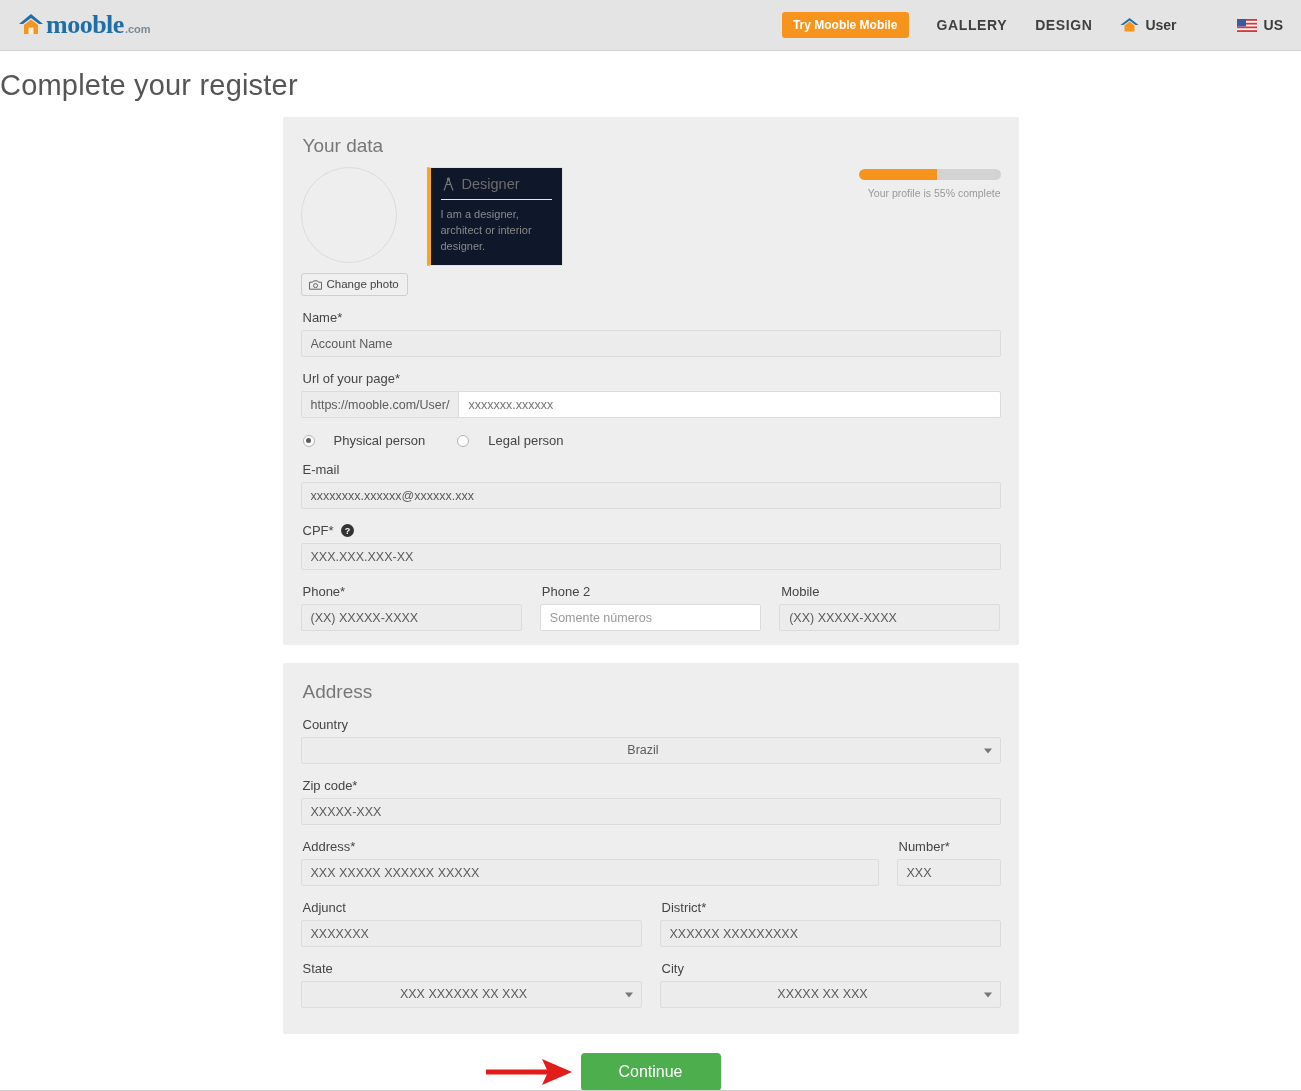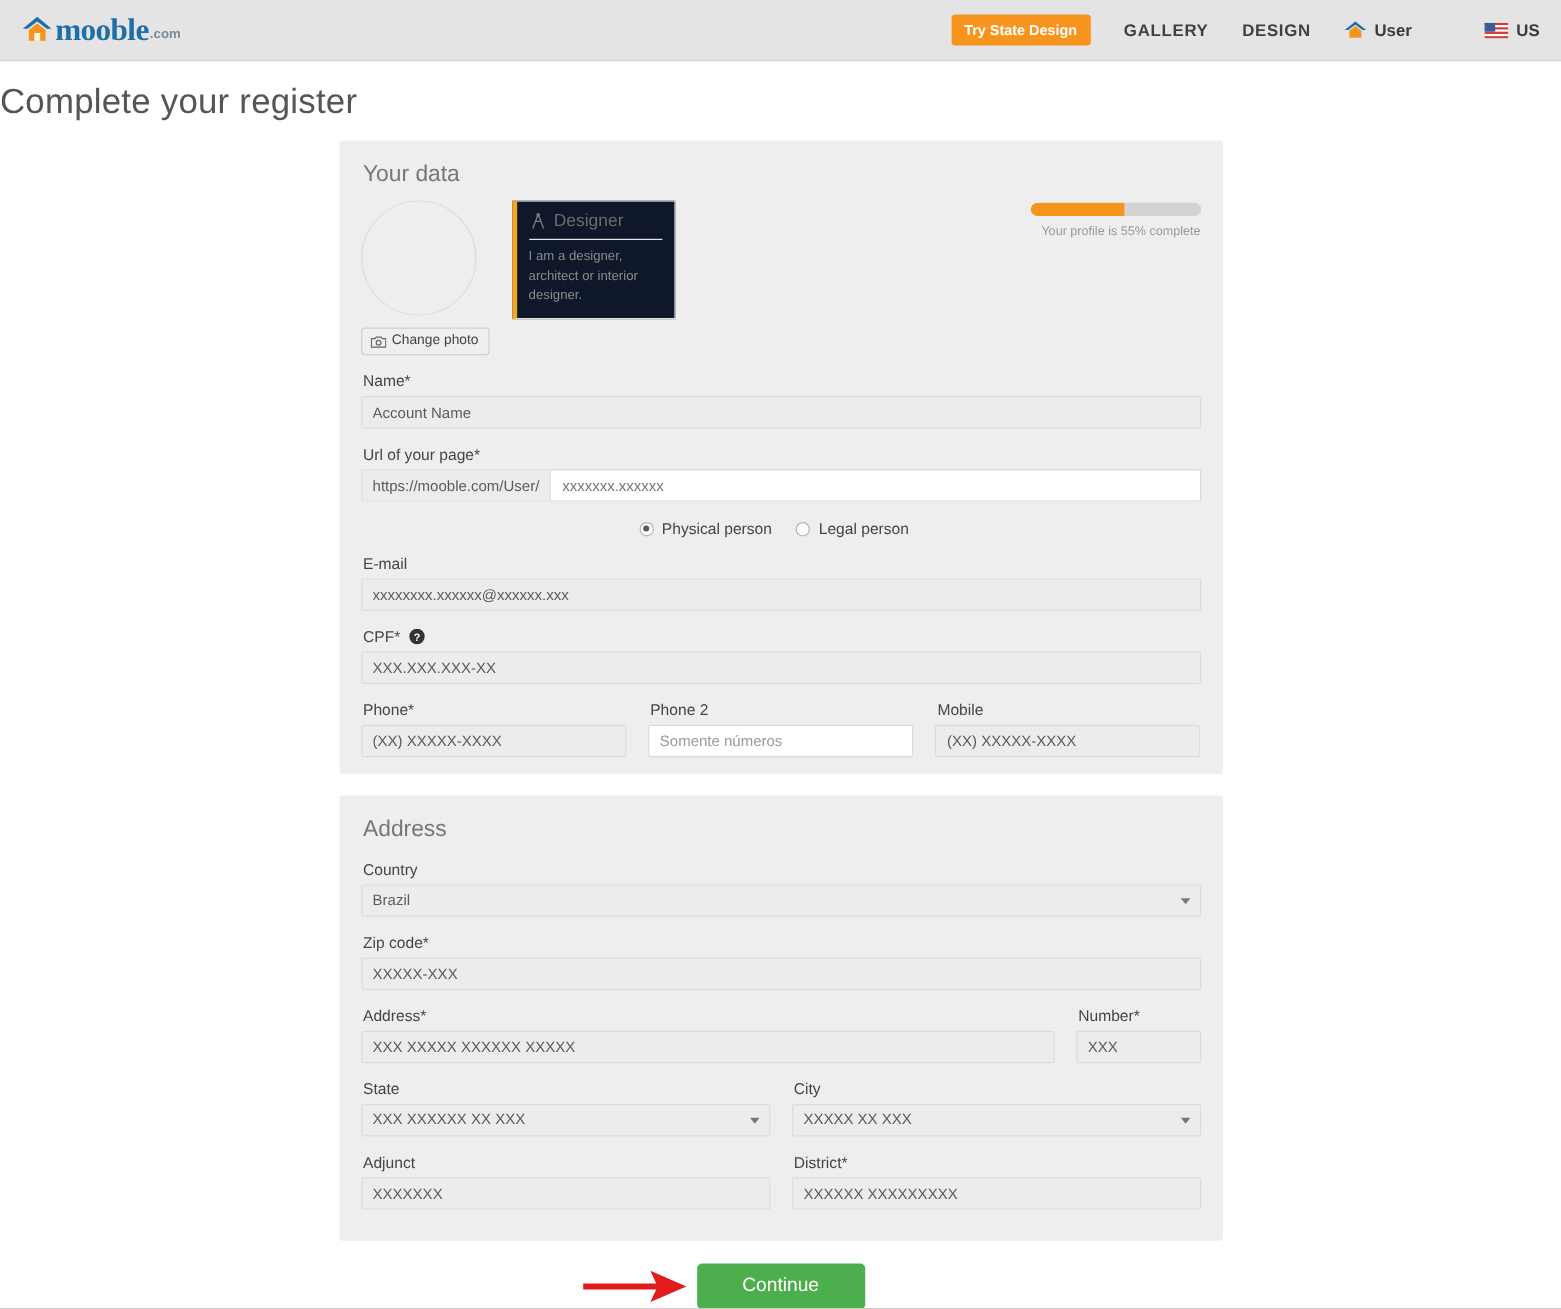--- a/index.html
+++ b/index.html
@@ -271,22 +271,21 @@
     padding: 0 9px;
     font-family: "Liberation Sans", sans-serif;
     outline: none;
   }
 
   .radio-row {
     display: flex;
     align-items: center;
     margin-top: 15px;
     margin-left: 2px;
-    gap: 7px;
-    justify-content: center;
+    gap: 19px;
   }
   .radio {
     width: 12px; height: 12px;
     border-radius: 50%;
     border: 1px solid #b5b5b5;
     background: #fdfdfd;
     box-sizing: border-box;
     display: inline-block;
     position: relative;
     cursor: pointer;
@@ -305,21 +304,21 @@
     margin-right: 13px;
     cursor: pointer;
   }
 
   .row { display: flex; gap: 18px; margin-top: 14px; }
   .col { flex: 1; }
   .col.narrow { flex: 0 0 104px; }
   .col .flabel { margin-top: 0; }
 
   
-  .sel-wrap { position: relative; }
+  .sel-wrap { position: relative; text-align: center; }
   .sel {
     width: 100%;
     box-sizing: border-box;
     height: 27px;
     background: #ececec;
     border: 1px solid #dcdcdc;
     border-radius: 2px;
     font-size: 12.5px;
     color: #5b5b5b;
     padding: 0 24px 0 9px;
@@ -373,21 +372,21 @@
     <svg class="logo-icon" viewBox="0 0 26 24">
       <polygon points="13,1 25,11 21,11 13,5 5,11 1,11" fill="#1e6fa8"></polygon>
       <polygon points="13,6.5 20,12 20,21 6,21 6,12" fill="#f7941e"></polygon>
       <rect x="10.5" y="14.5" width="5" height="6.5" fill="#ffffff" opacity="0.85"></rect>
     </svg>
     <span class="logo-text">mooble</span>
     <span class="logo-dotcom">.com</span>
   </div>
 
   <div class="header-right">
-    <button class="try-btn">Try State Design</button>
+    <button class="try-btn">Try Mooble Mobile</button>
     <a class="nav-link">GALLERY</a>
     <a class="nav-link">DESIGN</a>
     <div class="nav-user">
       <svg class="house" viewBox="0 0 19 16">
         <polygon points="9.5,1 18.5,8 15.5,8 9.5,3.6 3.5,8 0.5,8" fill="#1e6fa8"></polygon>
         <polygon points="9.5,4.6 14.5,8.6 14.5,14.5 4.5,14.5 4.5,8.6" fill="#f7941e"></polygon>
       </svg>
       <span class="nav-user-label">User</span>
     </div>
     <div class="nav-locale">
@@ -515,43 +514,43 @@
       <input class="inp" type="text" value="XXX XXXXX XXXXXX XXXXX" style="">
     </div>
     <div class="col narrow">
       <label class="flabel">Number*</label>
       <input class="inp" type="text" value="XXX" style="">
     </div>
   </div>
 
   <div class="row">
     <div class="col">
+      <label class="flabel">Adjunct</label>
+      <input class="inp" type="text" value="XXXXXXX" style="">
+    </div>
+    <div class="col">
+      <label class="flabel">District*</label>
+      <input class="inp" type="text" value="XXXXXX XXXXXXXXX" style="">
+    </div>
+  </div>
+
+  <div class="row">
+    <div class="col">
       <label class="flabel">State</label>
       <div class="sel-wrap">
         <div class="sel">XXX XXXXXX XX XXX</div>
         <span class="caret"></span>
       </div>
     </div>
     <div class="col">
       <label class="flabel">City</label>
       <div class="sel-wrap">
         <div class="sel">XXXXX XX XXX</div>
         <span class="caret"></span>
       </div>
-    </div>
-  </div>
-
-  <div class="row">
-    <div class="col">
-      <label class="flabel">Adjunct</label>
-      <input class="inp" type="text" value="XXXXXXX" style="">
-    </div>
-    <div class="col">
-      <label class="flabel">District*</label>
-      <input class="inp" type="text" value="XXXXXX XXXXXXXXX" style="">
     </div>
   </div>
 </div>
 
 <div class="continue-row">
   <svg class="arrow-anno" viewBox="0 0 92 34">
     <line x1="2" y1="17" x2="66" y2="17" stroke="#e21b1b" stroke-width="5"></line>
     <polygon points="88,17 58,4 64,17 58,30" fill="#e21b1b"></polygon>
   </svg>
   <button class="continue-btn">Continue</button>

